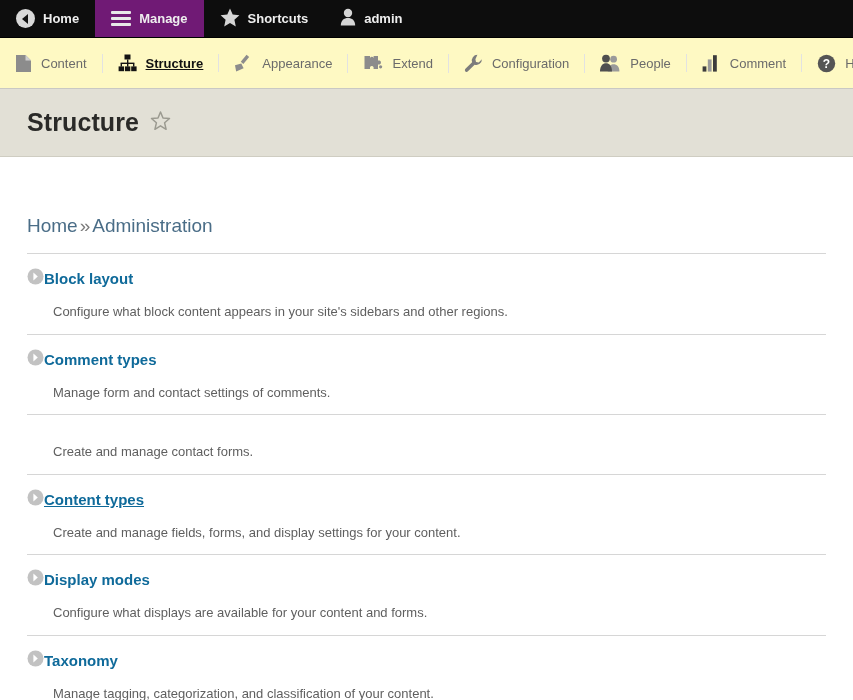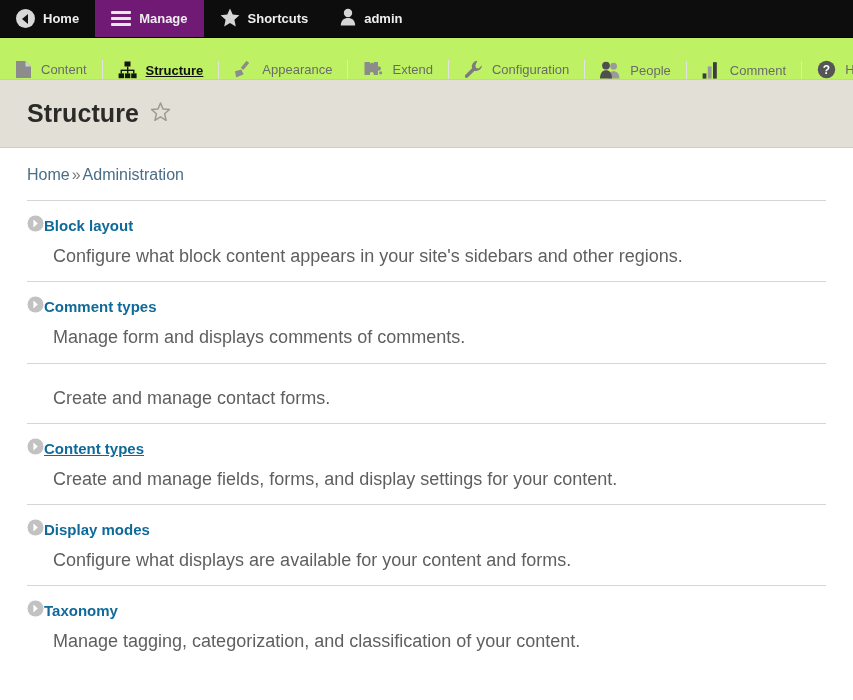--- a/index.html
+++ b/index.html
@@ -54,24 +54,24 @@
     display: flex; flex-direction: column; justify-content: space-between;
     flex: 0 0 auto;
   }
   .ic-burger span { display: block; height: 3px; background: #e8e8e8; border-radius: 1px; }
 
   .ic-star-solid { flex: 0 0 auto; }
   .ic-person { flex: 0 0 auto; }
 
   
   .nav-bar {
-    height: 42px;
-    background: #bef264;
-    display: flex;
-    align-items: flex-end;
+    height: 51px;
+    background: #fef9c3;
+    display: flex;
+    align-items: center;
     border-bottom: 1px solid #c9c9c4;
   }
   .nav-item {
     display: flex;
     align-items: center;
     gap: 9px;
     padding: 0 15px;
     font-size: 13px;
     color: #6b6b6b;
     border-right: 1px solid #e2e2e2;
@@ -99,22 +99,23 @@
     color: #2a2a28;
     letter-spacing: 0.1px;
   }
   .title-star { margin-left: 11px; display: inline-block; vertical-align: middle; }
 
   
   .content { padding: 0 27px; background: #fff; }
 
   .breadcrumb {
     padding: 18px 0 16px 0;
-    font-size: 16px;
+    font-size: 19px;
     color: #5a6f80;
+    margin-top: 40px;
   }
   .breadcrumb a { color: #4a6d87; text-decoration: none; cursor: pointer; }
   .breadcrumb .sep { color: #7b7b7b; margin: 0 2px; }
 
   .admin-list { list-style: none; }
   .admin-list-item {
     border-top: 1px solid #d6d6d6;
     padding: 14px 0 13px 0;
   }
   .item-head {
@@ -125,23 +126,23 @@
   .bullet { flex: 0 0 auto; }
   .item-link {
     font-size: 15px;
     font-weight: bold;
     color: #0f6a9a;
     text-decoration: none;
     cursor: pointer;
   }
   .admin-list-item.hovered .item-link { text-decoration: underline; }
   .item-desc {
-    margin-top: 8px;
+    margin-top: 14px;
     margin-left: 26px;
-    font-size: 18px;
+    font-size: 13px;
     color: #5f5f5f;
     line-height: 1.35;
   }
 </style>
 </head>
 <body>
 
 <div class="admin-bar">
 
   <div class="admin-tab">
@@ -306,21 +307,21 @@
     <li class="admin-list-item">
       <div class="item-head">
         <span class="bullet">
           <svg width="17" height="17" viewBox="0 0 17 17">
             <circle cx="8.5" cy="8.5" r="8" fill="#c2c2c2"></circle>
             <path d="M6.4 4.4 L10.8 8.5 L6.4 12.6 Z" fill="#ffffff"></path>
           </svg>
         </span>
         <a class="item-link">Comment types</a>
       </div>
-      <div class="item-desc">Manage form and displays comments of comments.</div>
+      <div class="item-desc">Manage form and contact settings of comments.</div>
     </li>
 
     <li class="admin-list-item">
       <div class="item-desc">Create and manage contact forms.</div>
     </li>
 
     <li class="admin-list-item hovered">
       <div class="item-head">
         <span class="bullet">
           <svg width="17" height="17" viewBox="0 0 17 17">

